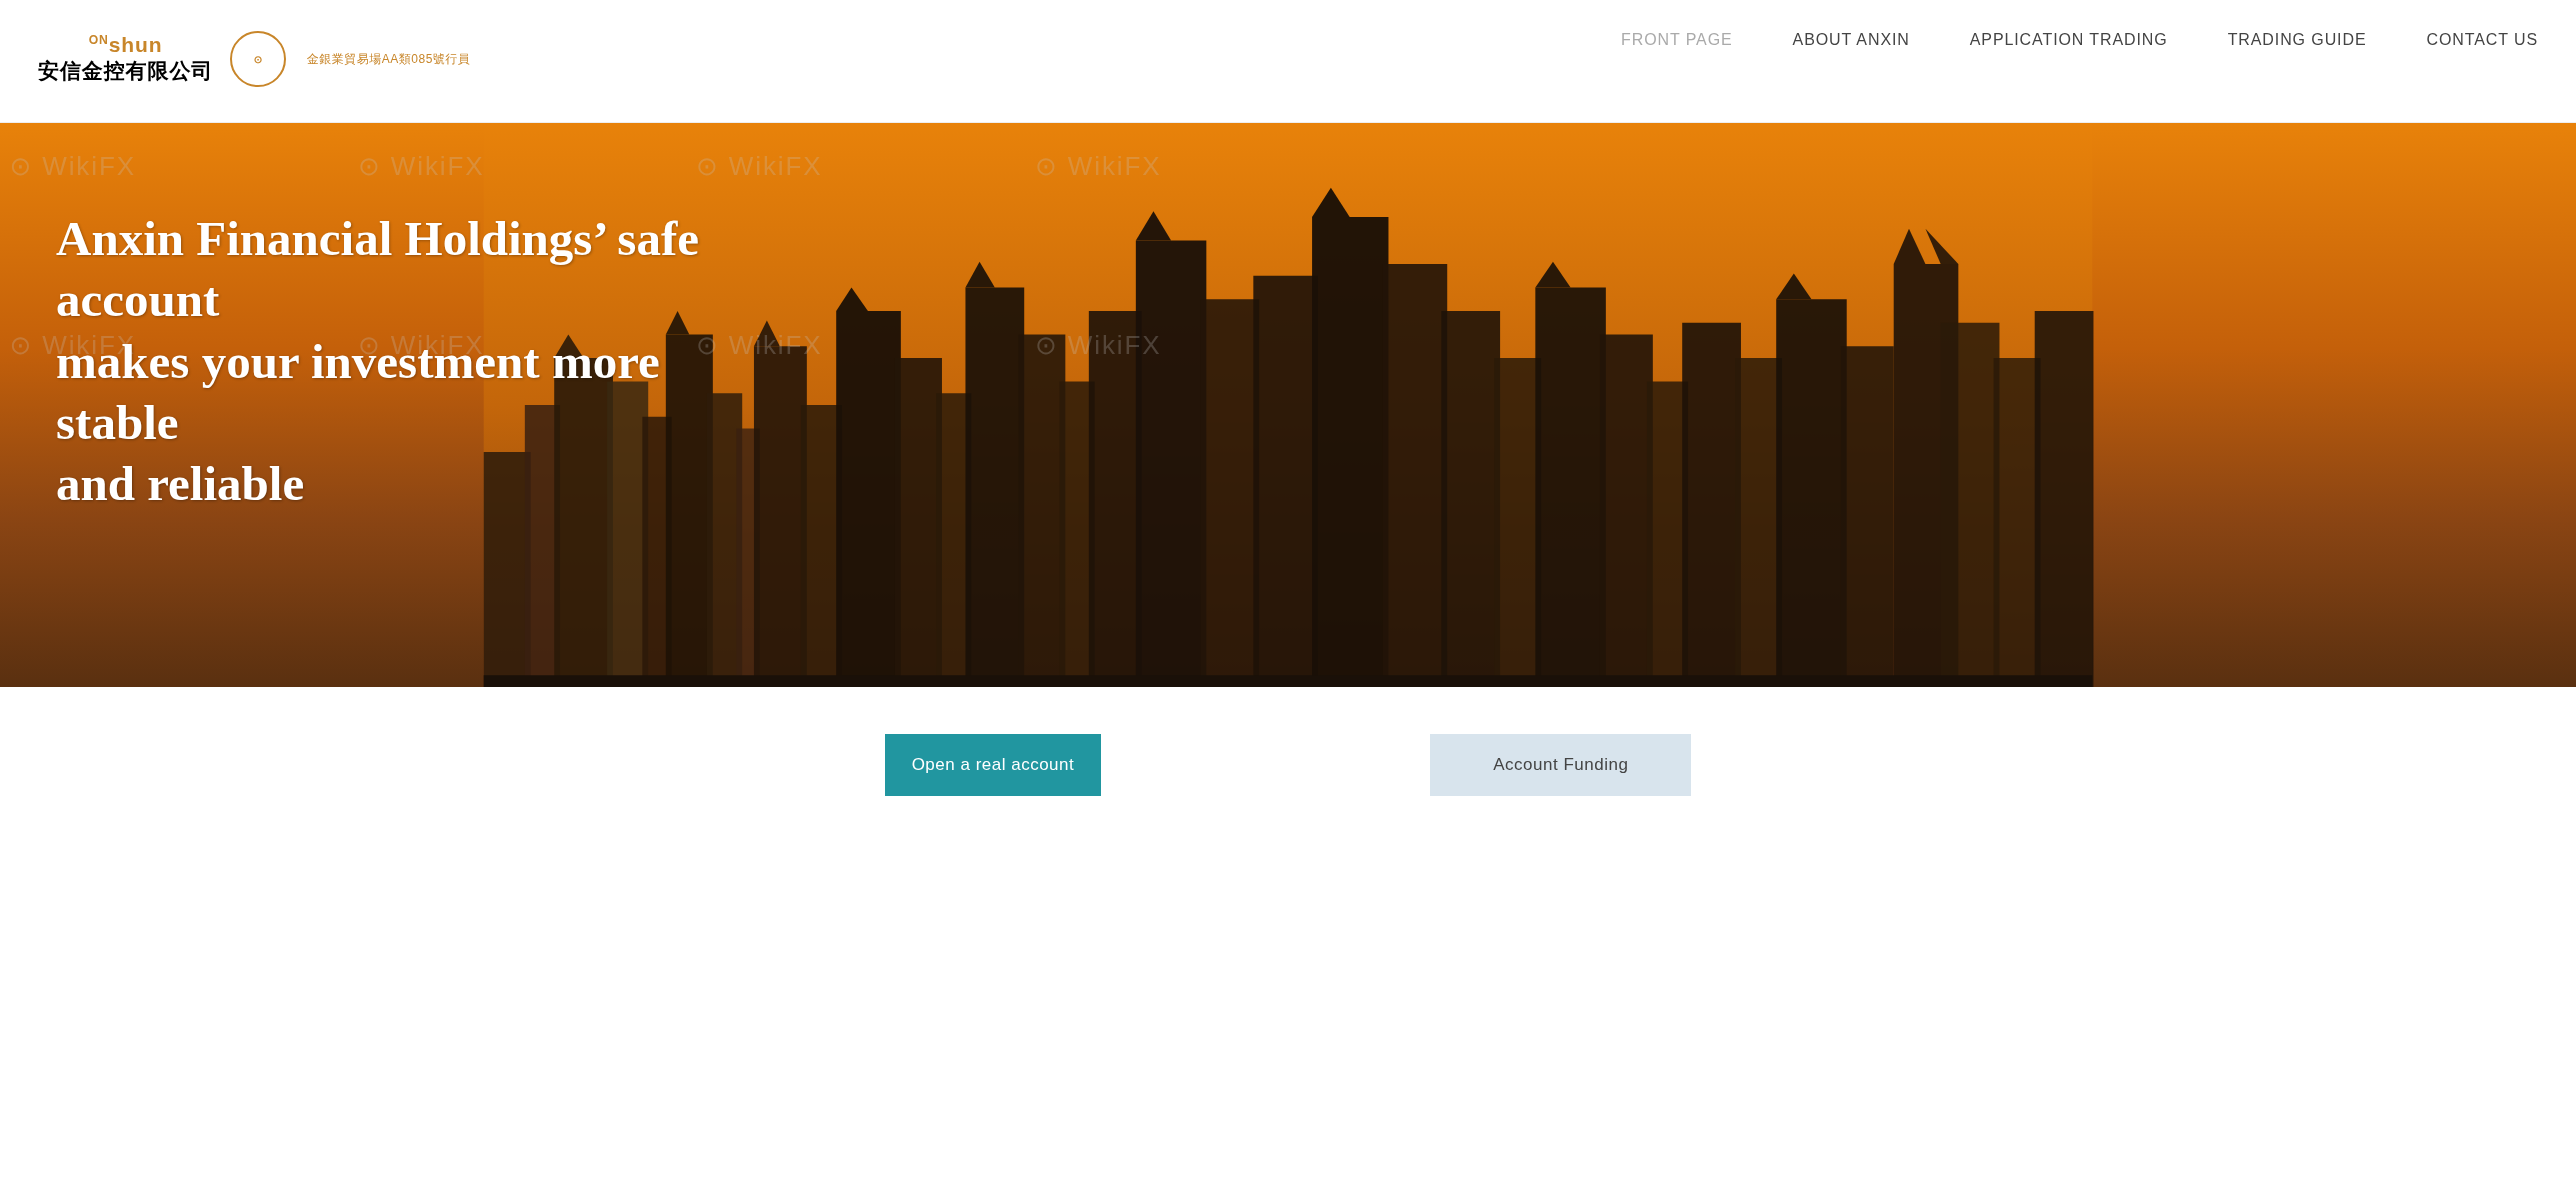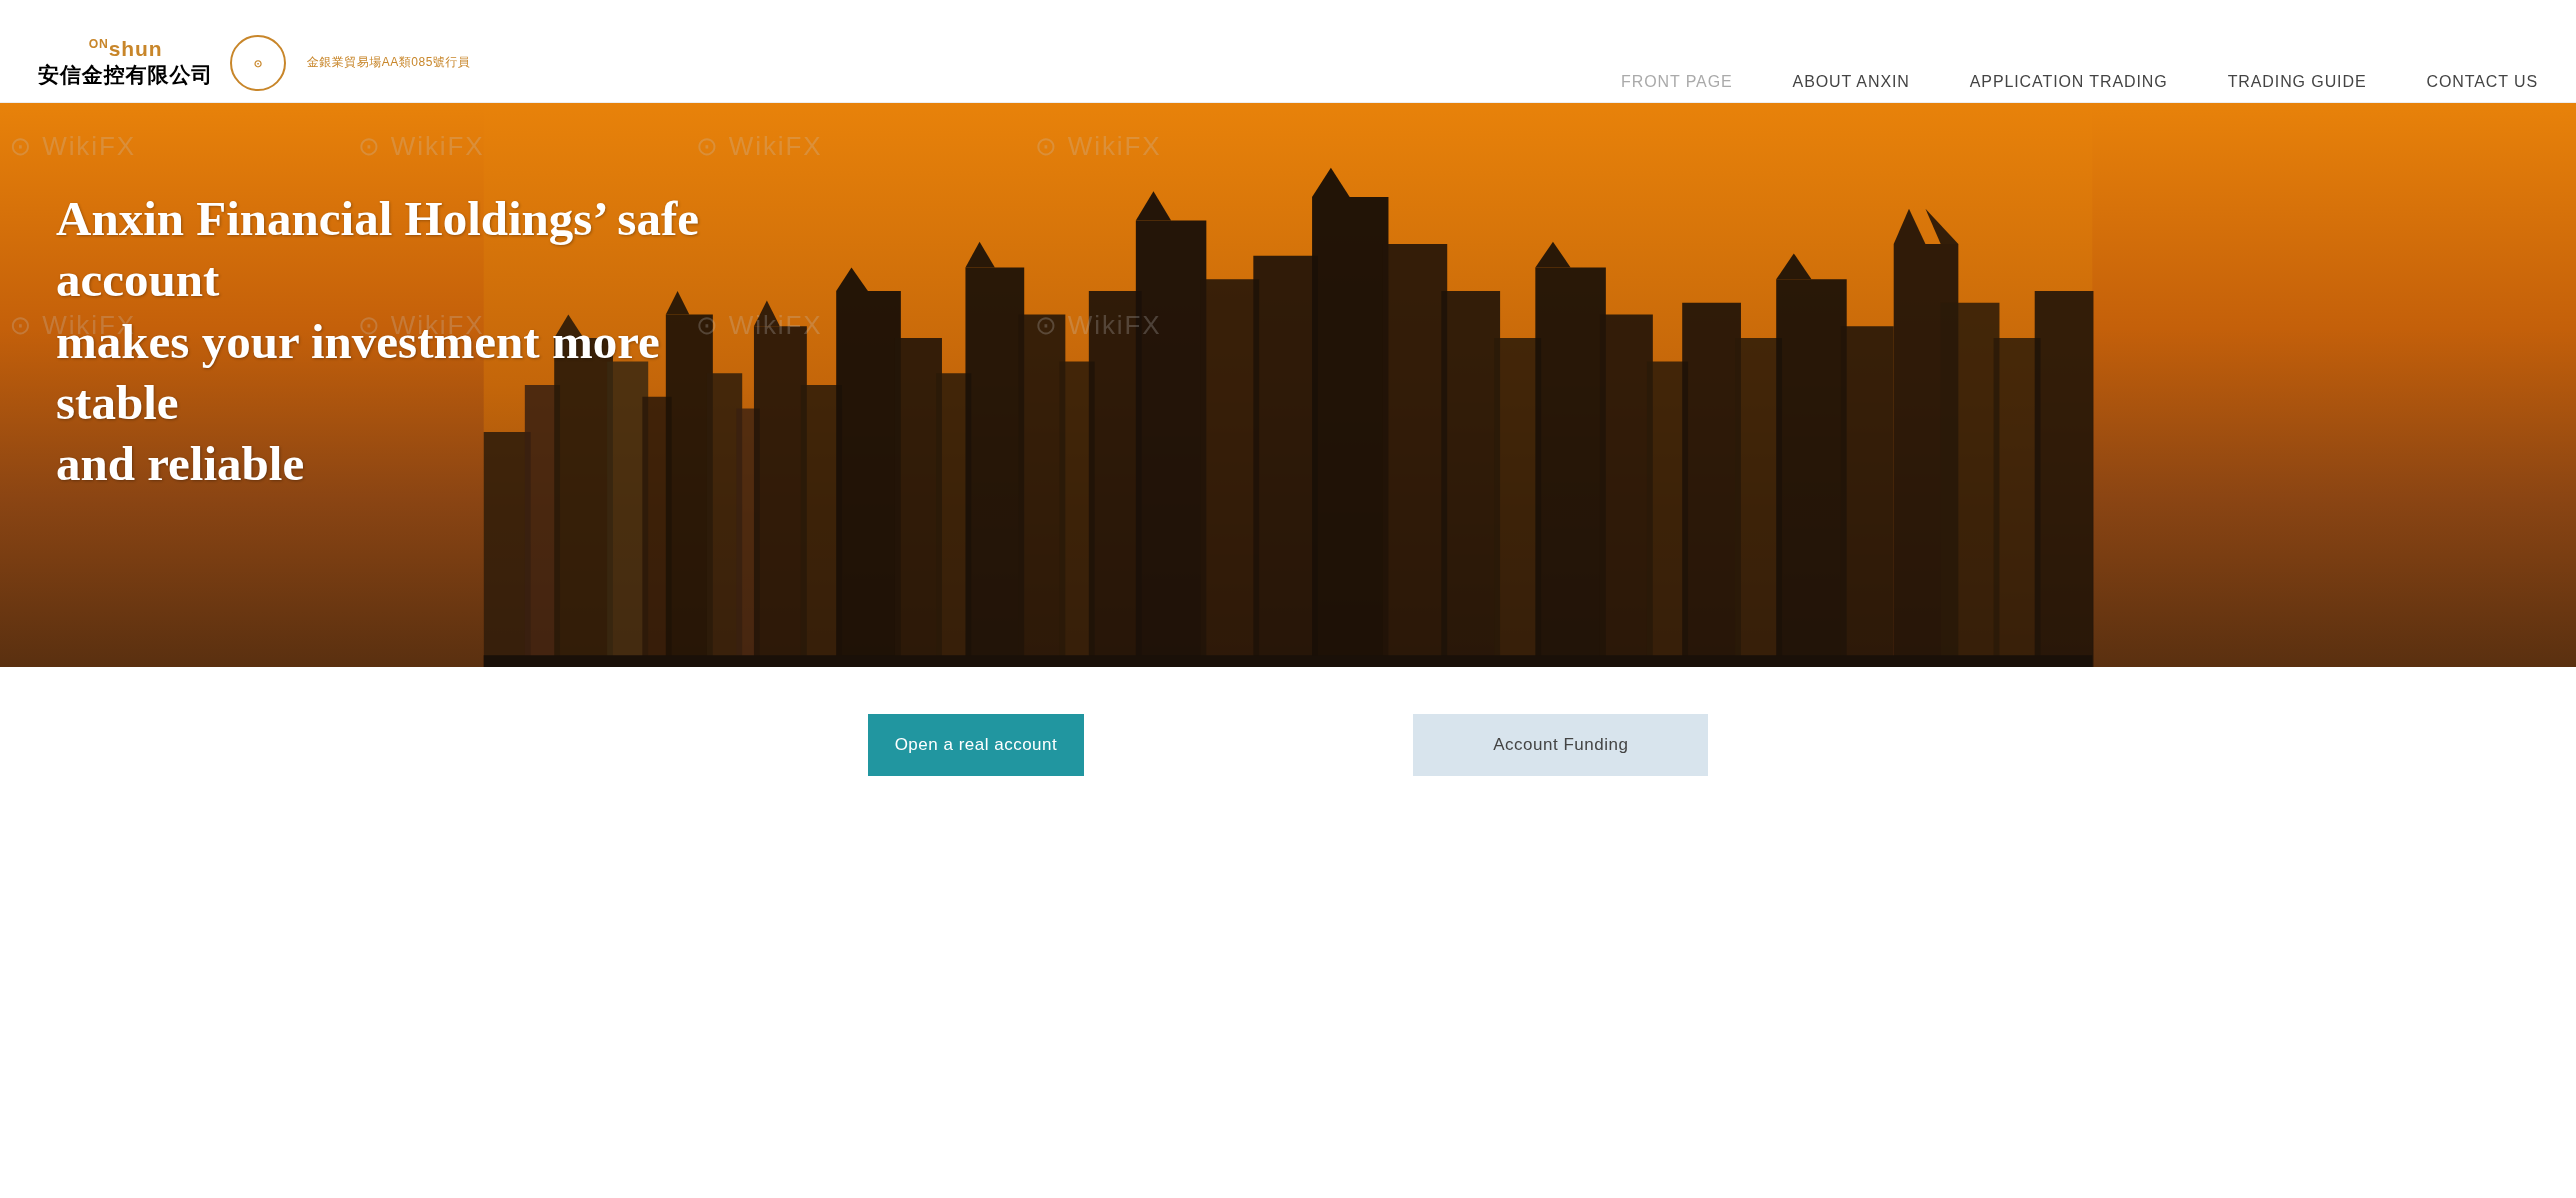--- a/index.html
+++ b/index.html
@@ -11,25 +11,26 @@
     body {
       font-family: Arial, sans-serif;
       background: #fff;
       width: 100%;
       overflow-x: hidden;
     }
 
     
     .header {
       display: flex;
-      align-items: flex-end;
+      align-items: flex-start;
       padding: 11.3px 38px;
       background: #fff;
       border-bottom: 0.9px solid #eee;
       height: 103px;
+      margin-top: 20px;
     }
 
     .logo-area {
       display: flex;
       align-items: center;
       gap: 9.4px;
       margin-right: auto;
     }
 
     .logo-badge {
@@ -130,21 +131,21 @@
       font-size: 17px;
       cursor: pointer;
       letter-spacing: 0.5px;
       min-width: 207px;
     }
 
     .btn-secondary {
       background: #d8e4ed;
       color: #444;
       border: none;
-      padding: 21px 80px;
+      padding: 21px 63px;
       font-size: 17px;
       cursor: pointer;
       letter-spacing: 0.5px;
       min-width: 207px;
     }
 
     
     .wf-wm {
       position: absolute;
       color: rgba(200,200,200,0.25);

